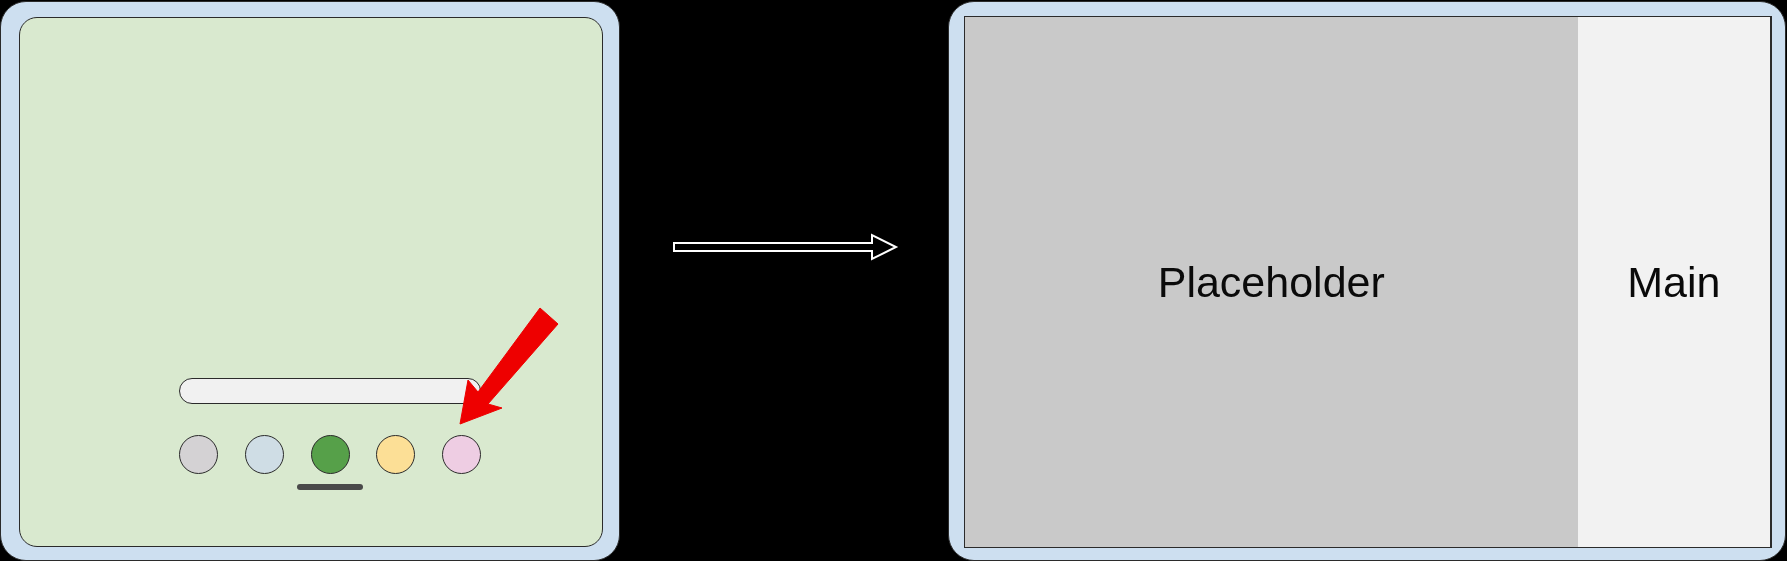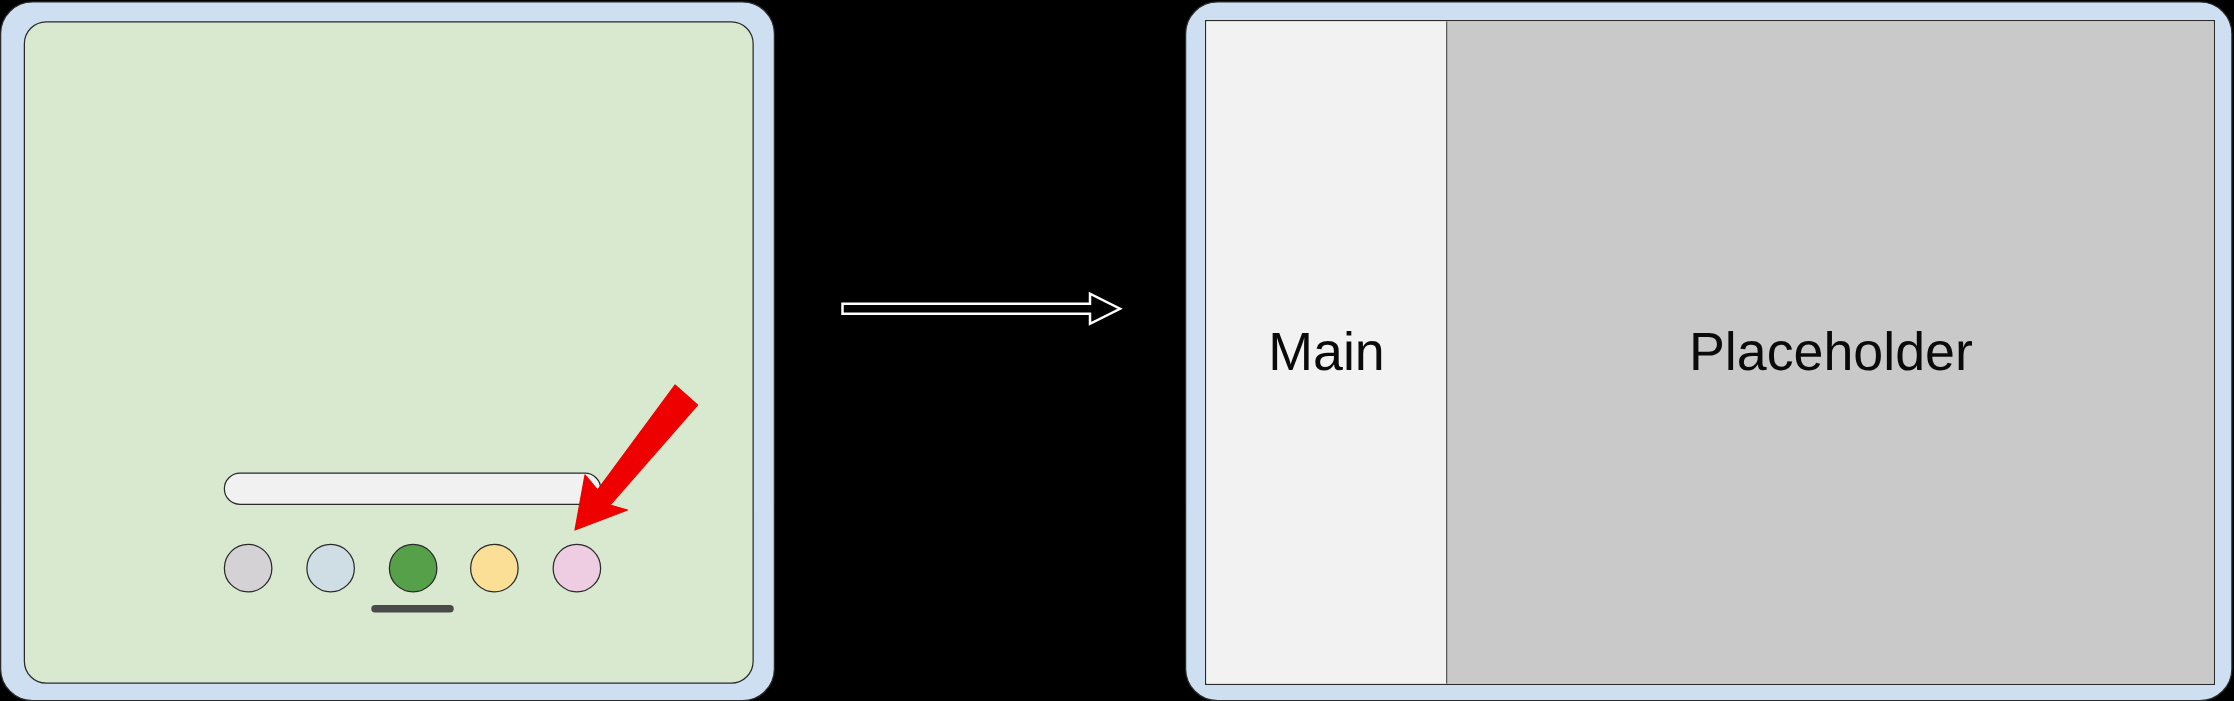--- a/index.html
+++ b/index.html
@@ -172,20 +172,20 @@
 </svg>
 
 <svg id="transition-arrow" viewBox="0 0 230 44">
   <g id="transition-arrow-shape">
     <path d="M2,18 L200,18 L200,10 L224,22 L200,34 L200,26 L2,26 Z" fill="#000000" stroke="#ffffff" stroke-width="2" stroke-linejoin="miter"></path>
   </g>
 </svg>
 
 <div class="device" id="right-device" style="background: rgb(205, 223, 240);">
   <div class="device-screen" id="right-screen">
+    <div class="pane" id="pane-placeholder" style="background: rgb(201, 201, 201); width: 76%;">
+      <span class="pane-label">Placeholder</span>
+    </div>
     <div class="pane" id="pane-main" style="background: rgb(242, 242, 242); width: 24%;">
       <span class="pane-label">Main</span>
-    </div>
-    <div class="pane" id="pane-placeholder" style="background: rgb(201, 201, 201); width: 76%;">
-      <span class="pane-label">Placeholder</span>
     </div>
   </div>
 </div>
 
 </body></html>

